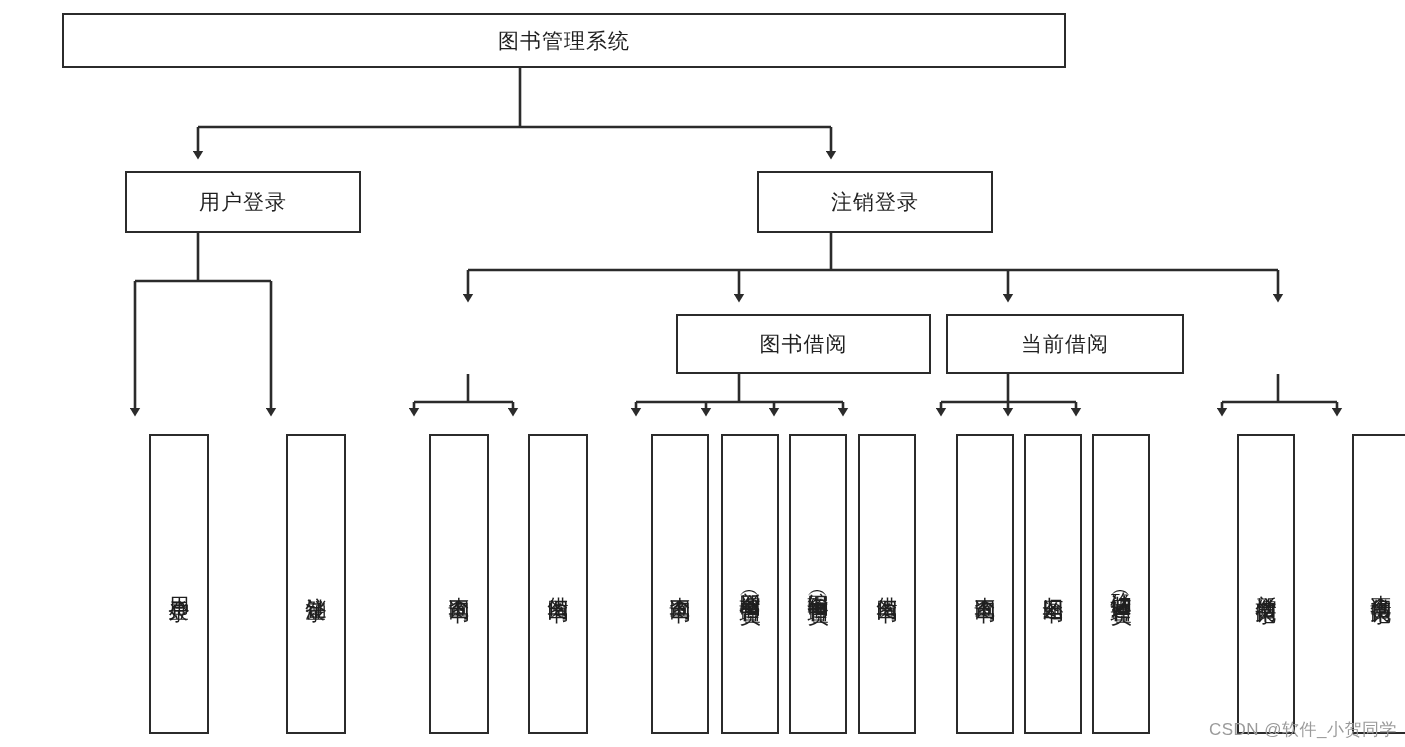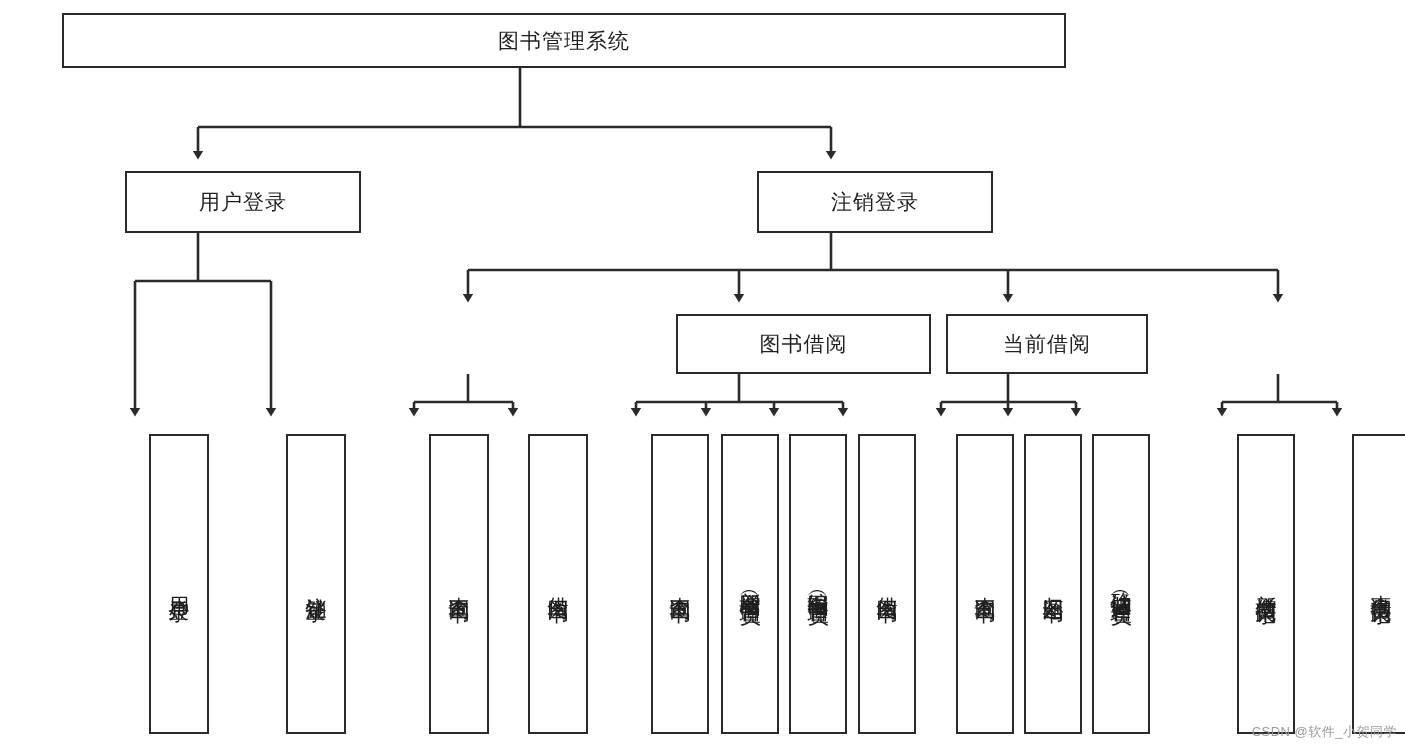--- a/index.html
+++ b/index.html
@@ -55,21 +55,21 @@
     line-height: 1.05;
   }
   .node-label {
     display: block;
     white-space: pre;
   }
   #watermark {
     position: absolute;
     right: 8px;
     bottom: 6px;
-    font-size: 13px;
+    font-size: 17px;
     color: #9a9a9a;
     letter-spacing: 0.5px;
     user-select: none;
     white-space: nowrap;
   }
 </style>
 </head>
 <body>
 
 <div id="canvas">
@@ -134,21 +134,21 @@
 
   <div class="node-box horiz" style="left:713px; top:171px; width:236px; height:62px;">
     <span class="node-label">注销登录</span>
   </div>
 
 
   <div class="node-box horiz" style="left:632px; top:314px; width:255px; height:60px;">
     <span class="node-label">图书借阅</span>
   </div>
 
-  <div class="node-box horiz" style="left:902px; top:314px; width:202px; height:60px;">
+  <div class="node-box horiz" style="left:902px; top:314px; width:238px; height:60px;">
     <span class="node-label">当前借阅</span>
   </div>
 
 
   <div class="node-box vert" style="left:105px; top:434px; width:60px; height:300px;">
     <span class="node-label">用户登录</span>
   </div>
 
   <div class="node-box vert" style="left:242px; top:434px; width:60px; height:300px;">
     <span class="node-label">注销登录</span>

